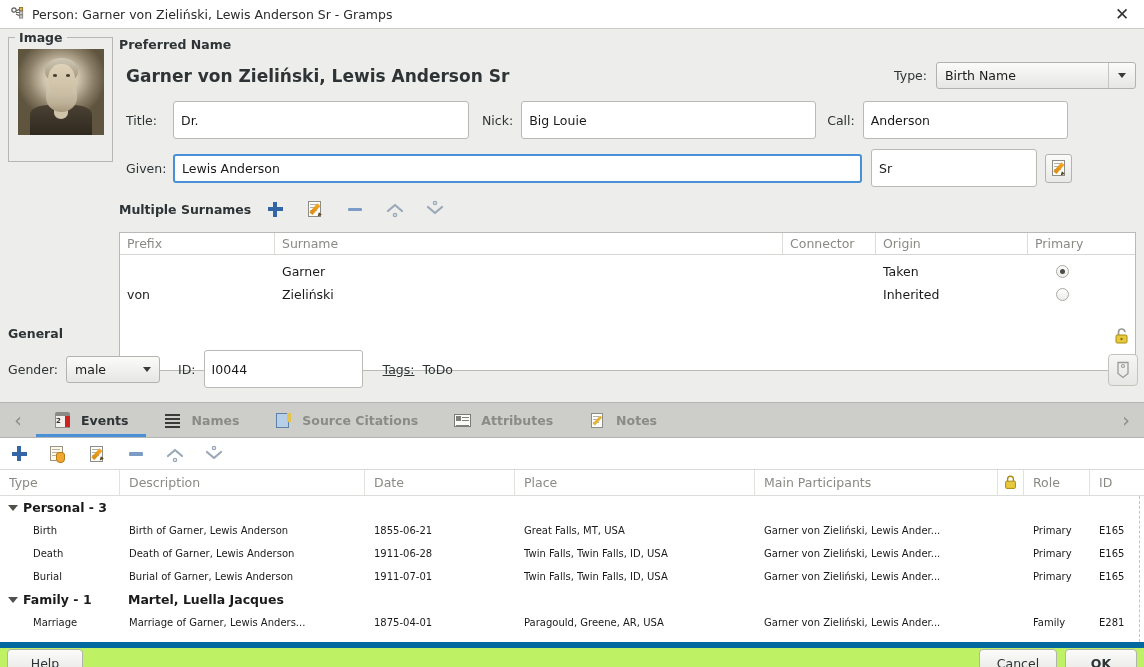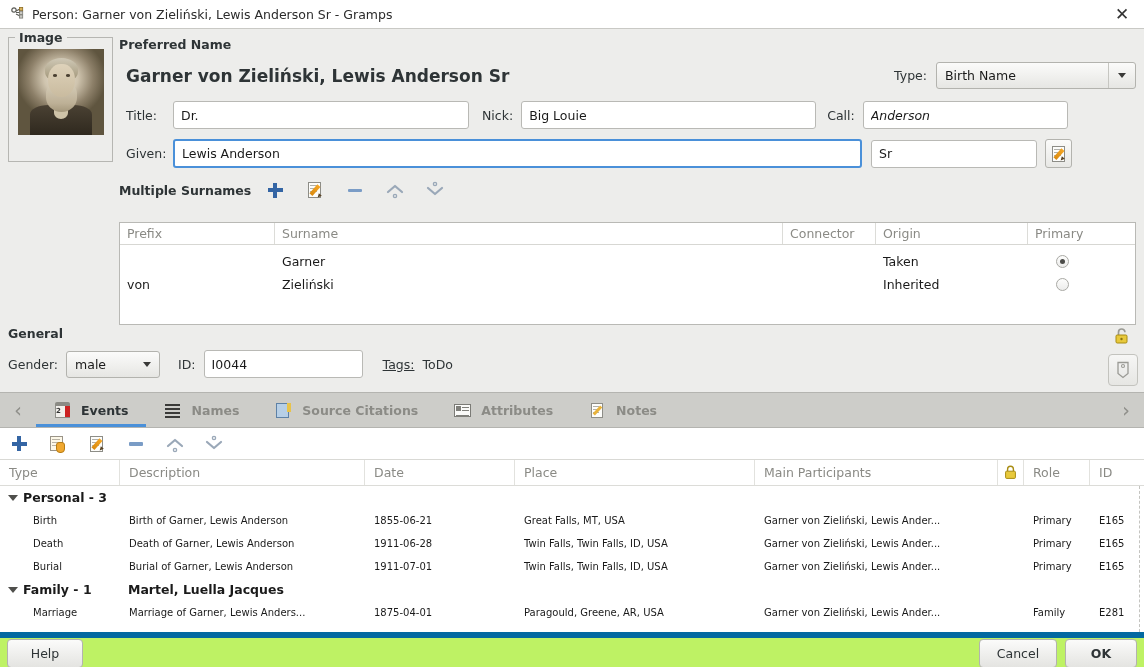--- a/index.html
+++ b/index.html
@@ -96,21 +96,21 @@
 
   .row { display: flex; align-items: center; margin-top: 9px; }
   .fld-label { font-size: 12.5px; color: #2e3436; }
 
   input.txt {
     font-family: "DejaVu Sans", "Liberation Sans", sans-serif;
     font-size: 12.5px; color: #1a1a1a;
     background: #ffffff;
     border: 1px solid #b9b9b5;
     border-radius: 3px;
-    height: 28px;
+    height: 38px;
     padding: 0 7px;
     outline: none;
   }
   input.txt.focused {
     border: 2px solid #4a90d9;
     height: 29px;
   }
 
   .combo {
     height: 27px;
@@ -181,24 +181,24 @@
     position: absolute; left: 8px; top: 8px; width: 9px; height: 11px;
     background: #f0a830; border: 1px solid #b77c14; border-radius: 3px 3px 4px 4px;
   }
 
   
   .surn-head { display: flex; align-items: center; margin-top: 12px; margin-left: 0px; gap: 0; }
   .surn-head .section-label { margin-right: 14px; }
   .surn-head .tb-ico { margin-right: 20px; }
 
   .surn-table {
-    margin-top: 22px;
+    margin-top: 13px;
     background: #ffffff;
     border: 1px solid #b9b9b5;
-    height: 103px;
+    height: 139px;
     overflow: hidden;
   }
   .surn-thead {
     display: flex; height: 22px; align-items: center;
     border-bottom: 1px solid #d7d7d3;
     background: #ffffff;
   }
   .surn-thead > div {
     font-size: 12.5px; color: #8a8a85; padding-left: 7px;
     border-right: 1px solid #dcdcd8; height: 100%; display: flex; align-items: center;
@@ -402,21 +402,21 @@
         </div>
       </div>
     </div>
 
     <div class="row" style="margin-top:12px;">
       <span class="fld-label" style="width:47px; margin-left:7px;">Title:</span>
       <input class="txt" style="width: 296px;" value="Dr.">
       <span class="fld-label" style="margin-left:13px; margin-right:8px;">Nick:</span>
       <input class="txt" style="width: 295px;" value="Big Louie">
       <span class="fld-label" style="margin-left:11px; margin-right:8px;">Call:</span>
-      <input class="txt" style="width: 205px; font-style: italic;" value="Anderson">
+      <input class="txt" style="width: 205px;" value="Anderson">
     </div>
 
     <div class="row" style="margin-top:10px;">
       <span class="fld-label" style="width:47px; margin-left:7px;">Given:</span>
       <input class="txt focused" style="width: 689px;" value="Lewis Anderson">
       <input class="txt" style="width: 166px; margin-left: 9px;" value="Sr">
       <span class="icon-btn" style="margin-left:8px;">
         <span class="tb-ico ic-edit">
           <span class="pg"></span>
           <span class="ln" style="top:5px;"></span>

